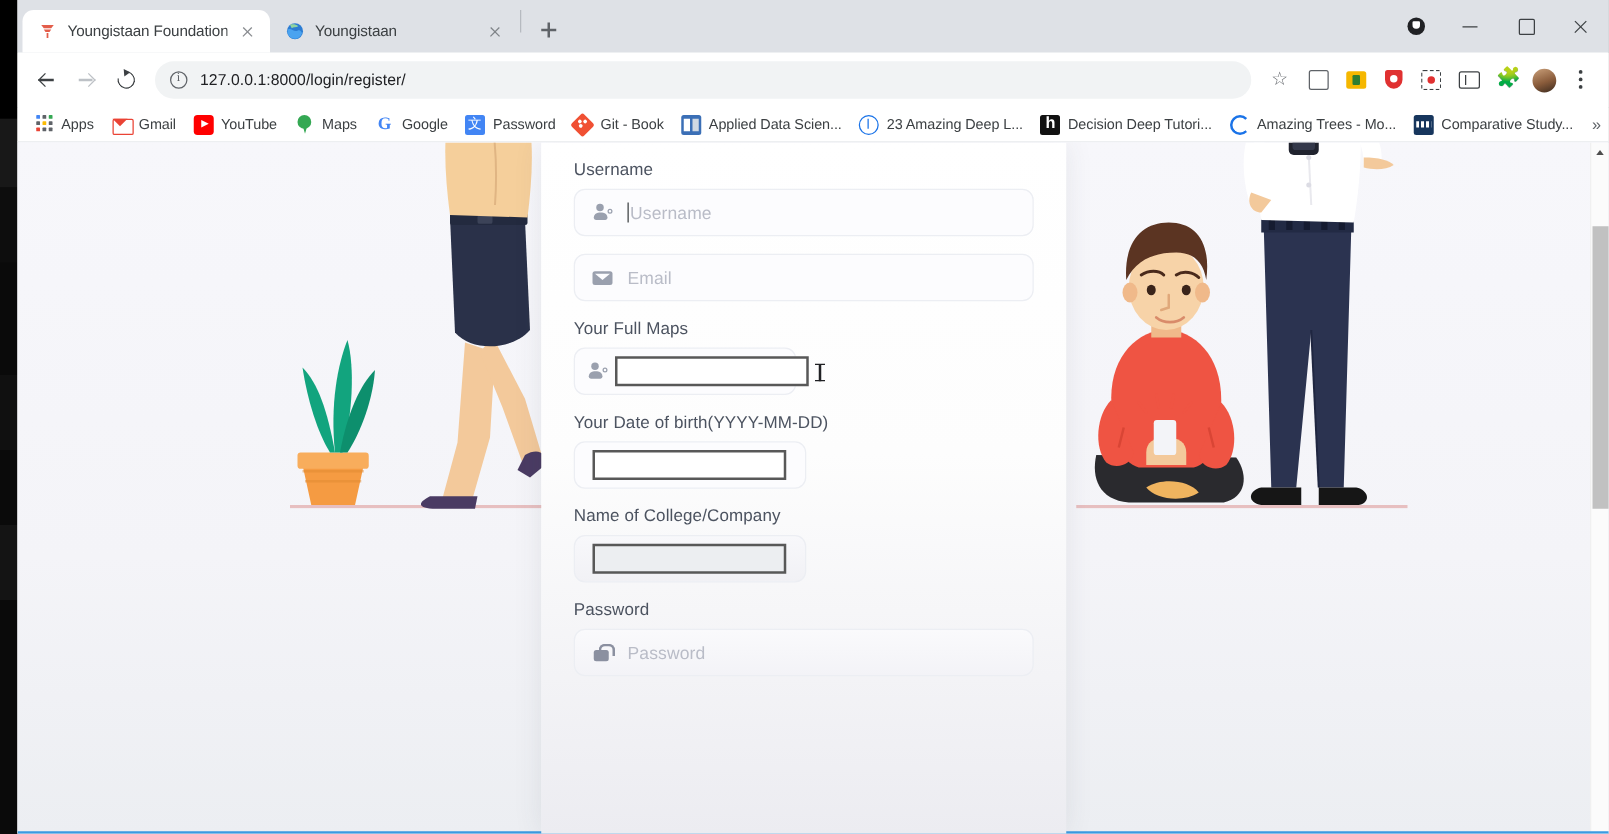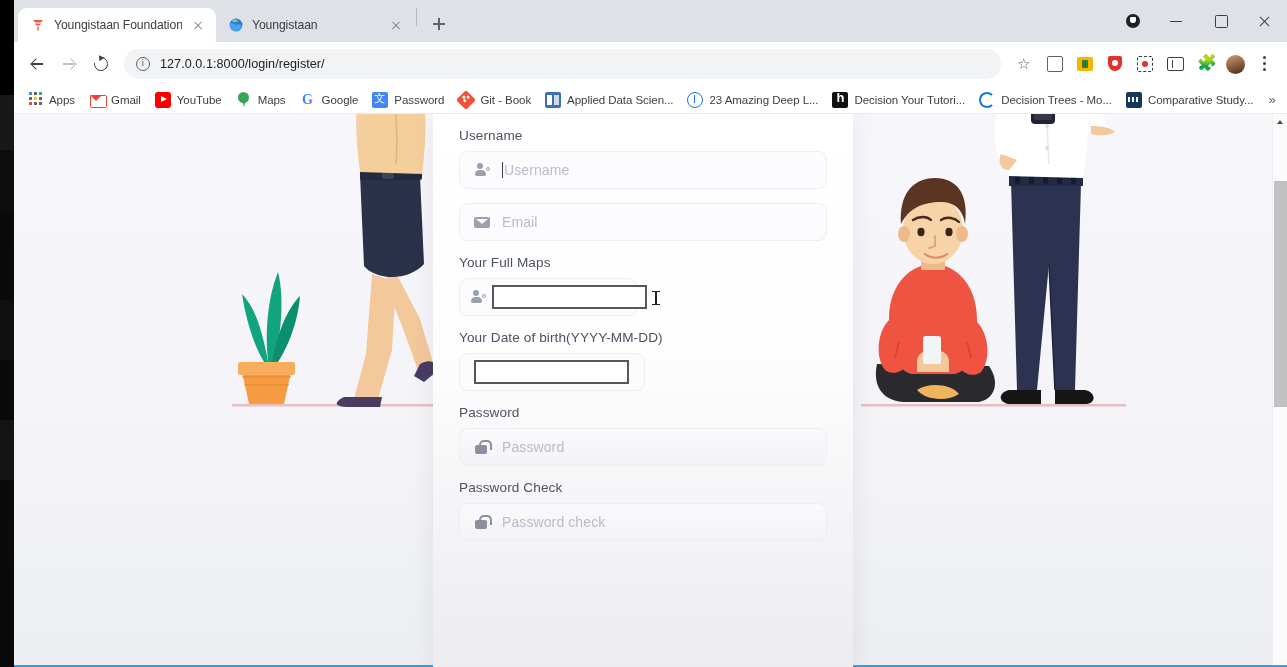--- a/index.html
+++ b/index.html
@@ -520,26 +520,26 @@
       <span class="bm-label">Applied Data Scien...</span>
     </div>
 
     <div class="bm">
       <span class="bm-ico fav-deep"></span>
       <span class="bm-label">23 Amazing Deep L...</span>
     </div>
 
     <div class="bm">
       <span class="bm-ico fav-h"></span>
-      <span class="bm-label">Decision Your Tutori...</span>
+      <span class="bm-label">Decision Deep Tutori...</span>
     </div>
 
     <div class="bm">
       <span class="bm-ico fav-c"></span>
-      <span class="bm-label">Decision Trees - Mo...</span>
+      <span class="bm-label">Amazing Trees - Mo...</span>
     </div>
 
     <div class="bm">
       <span class="bm-ico fav-ms"></span>
       <span class="bm-label">Comparative Study...</span>
     </div>
 
     <span class="bm-spacer"></span>
     <span class="chev">»</span>
     <span class="bm-sep"></span>
@@ -617,36 +617,35 @@
           </div>
         </div>
 
         <div class="field">
           <label class="field-label">Your Date of birth(YYYY-MM-DD)</label>
           <div class="shell-native wide shell-plain">
             <input class="native-input" type="text" placeholder="" style="">
           </div>
         </div>
 
+        <div class="field">
+          <label class="field-label">Name of College/Company</label>
+          <div class="shell-native wide shell-plain shaded">
+            <input class="native-input gray" type="text" placeholder="" style="">
+          </div>
+        </div>
 
         <div class="field">
           <label class="field-label">Password</label>
           <div class="input-shell shaded">
             <span class="fi ic-lock"></span>
             <span class="ph">Password</span>
           </div>
         </div>
 
-        <div class="field">
-          <label class="field-label">Password Check</label>
-          <div class="input-shell shaded">
-            <span class="fi ic-lock"></span>
-            <span class="ph">Password check</span>
-          </div>
-        </div>
 
       </div>
 
       <div class="illus illus-right">
         <svg width="285" height="572" viewBox="0 0 285 572" preserveAspectRatio="xMidYMin meet">
 
           <rect x="2" y="290" width="265" height="2.5" fill="#e7bfc0"></rect>
 
           <path d="M152 68 L222 70 L216 276 L196 276 L190 150 L178 276 L158 276 Z" fill="#2b3350"></path>
           <path d="M190 150 L196 276" stroke="#1f2640" stroke-width="1.6" fill="none"></path>

